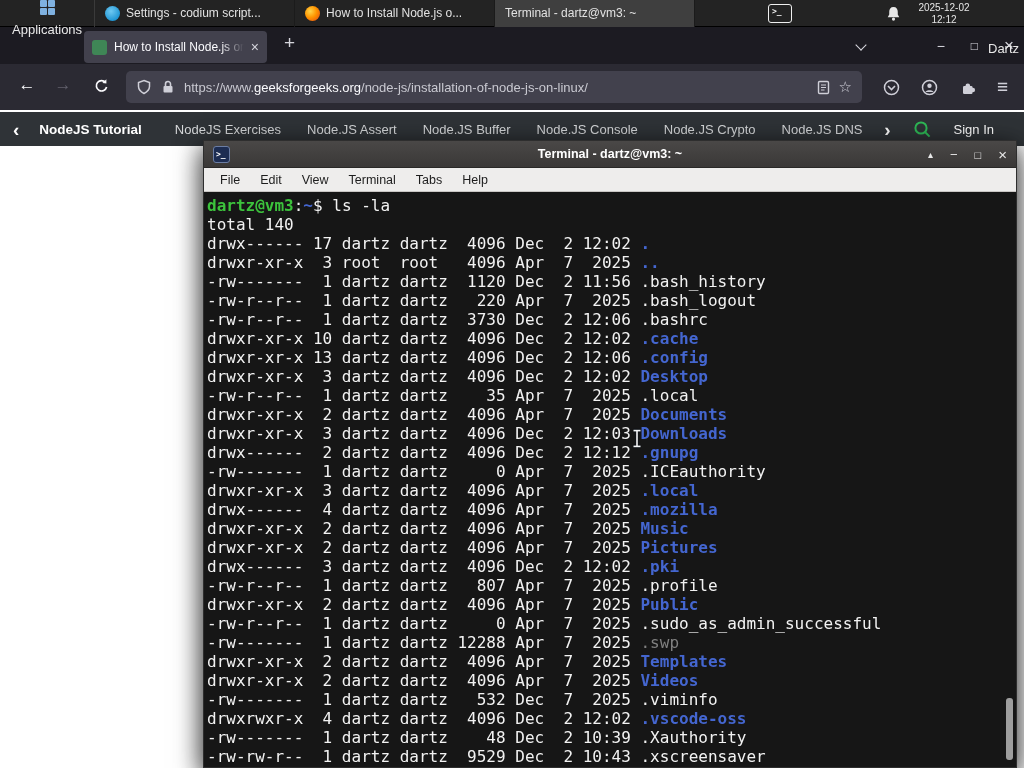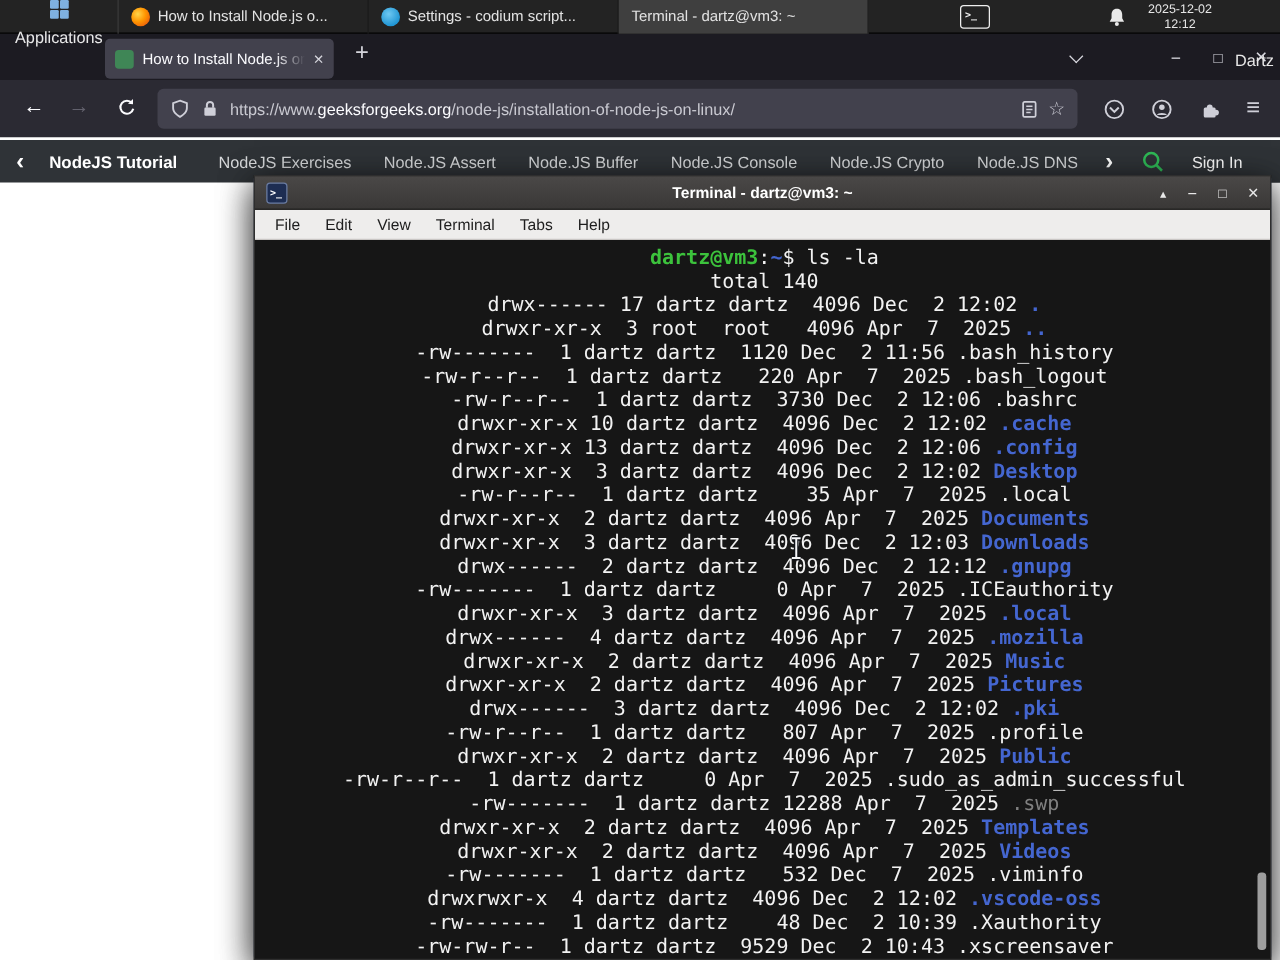--- a/index.html
+++ b/index.html
@@ -75,21 +75,21 @@
   .terminal{position:absolute;left:203px;top:140px;width:814px;height:628px;background:var(--terminal_bg,#161616);
             border:1px solid #2e2e2e;box-shadow:0 8px 26px rgba(0,0,0,.55);z-index:60;display:flex;flex-direction:column;}
   .t-titlebar{height:27px;background:linear-gradient(#4a4847,#3a3837);position:relative;border-bottom:1px solid #292827;flex:none;}
   .t-title{position:absolute;left:0;right:0;top:6px;text-align:center;color:#fff;font-size:12.5px;font-weight:bold;}
   .t-icon{position:absolute;left:9px;top:5px;width:17px;height:17px;background:#1d2d52;border:1px solid #6b7da3;border-radius:3px;}
   .t-icon::after{content:">_";color:#fff;font:bold 8px "DejaVu Sans Mono",monospace;position:absolute;left:2px;top:3px;}
   .t-btns{position:absolute;right:9px;top:0;height:27px;display:flex;align-items:center;gap:17px;color:#e8e8e8;}
   .t-btns .sh{font-size:10px;} .t-btns .mi{font-size:13px;} .t-btns .mx{font-size:11px;} .t-btns .cl{font-size:15px;}
   .t-menubar{height:24px;background:#eeedec;display:flex;align-items:center;padding-left:6px;border-bottom:1px solid #c9c6c4;flex:none;}
   .t-menu{font-size:12.5px;color:#1d1d1d;padding:0 10px;}
-  .t-content{flex:1;position:relative;padding:4px 0 0 3px;font:16px/19px "DejaVu Sans Mono",monospace;color:#f2f2f2;overflow:hidden;text-align:center;}
+  .t-content{flex:1;position:relative;padding:4px 0 0 3px;font:16px/19px "DejaVu Sans Mono",monospace;color:#f2f2f2;overflow:hidden;}
   .trow{white-space:pre;}
   .u-host{color:var(--prompt_green,#3cc23c);font-weight:bold;}
   .u-path{color:var(--dir_blue,#4466d0);font-weight:bold;}
   .fname.dir{color:var(--dir_blue,#4466d0);font-weight:bold;}
   .fname.dim{color:#808080;}
   .t-scrollthumb{position:absolute;right:3px;top:506px;width:7px;height:62px;background:#9e9e9e;border-radius:3px;}
 
   .ibeam{position:absolute;left:629px;top:428px;z-index:100;}
 </style>
 </head>
@@ -103,27 +103,27 @@
           <i></i>
           <i></i>
           <i></i>
           <i></i>
         </span>
       <span class="app-label">Applications</span>
     </div>
     <div class="psep"></div>
 
       <div class="task">
+        <span class="favicon codium"></span>
+        <span class="task-title">Settings - codium script...</span>
+      </div>
+
+      <div class="task">
         <span class="favicon firefox"></span>
         <span class="task-title">How to Install Node.js o...</span>
-      </div>
-
-      <div class="task">
-        <span class="favicon codium"></span>
-        <span class="task-title">Settings - codium script...</span>
       </div>
 
       <div class="task active">
         <span class="favicon terminal"></span>
         <span class="task-title">Terminal - dartz@vm3: ~</span>
       </div>
 
     <div class="tray">
       <span class="tray-box"></span>
       <svg class="bell" width="15" height="16" viewBox="0 0 14 15">

